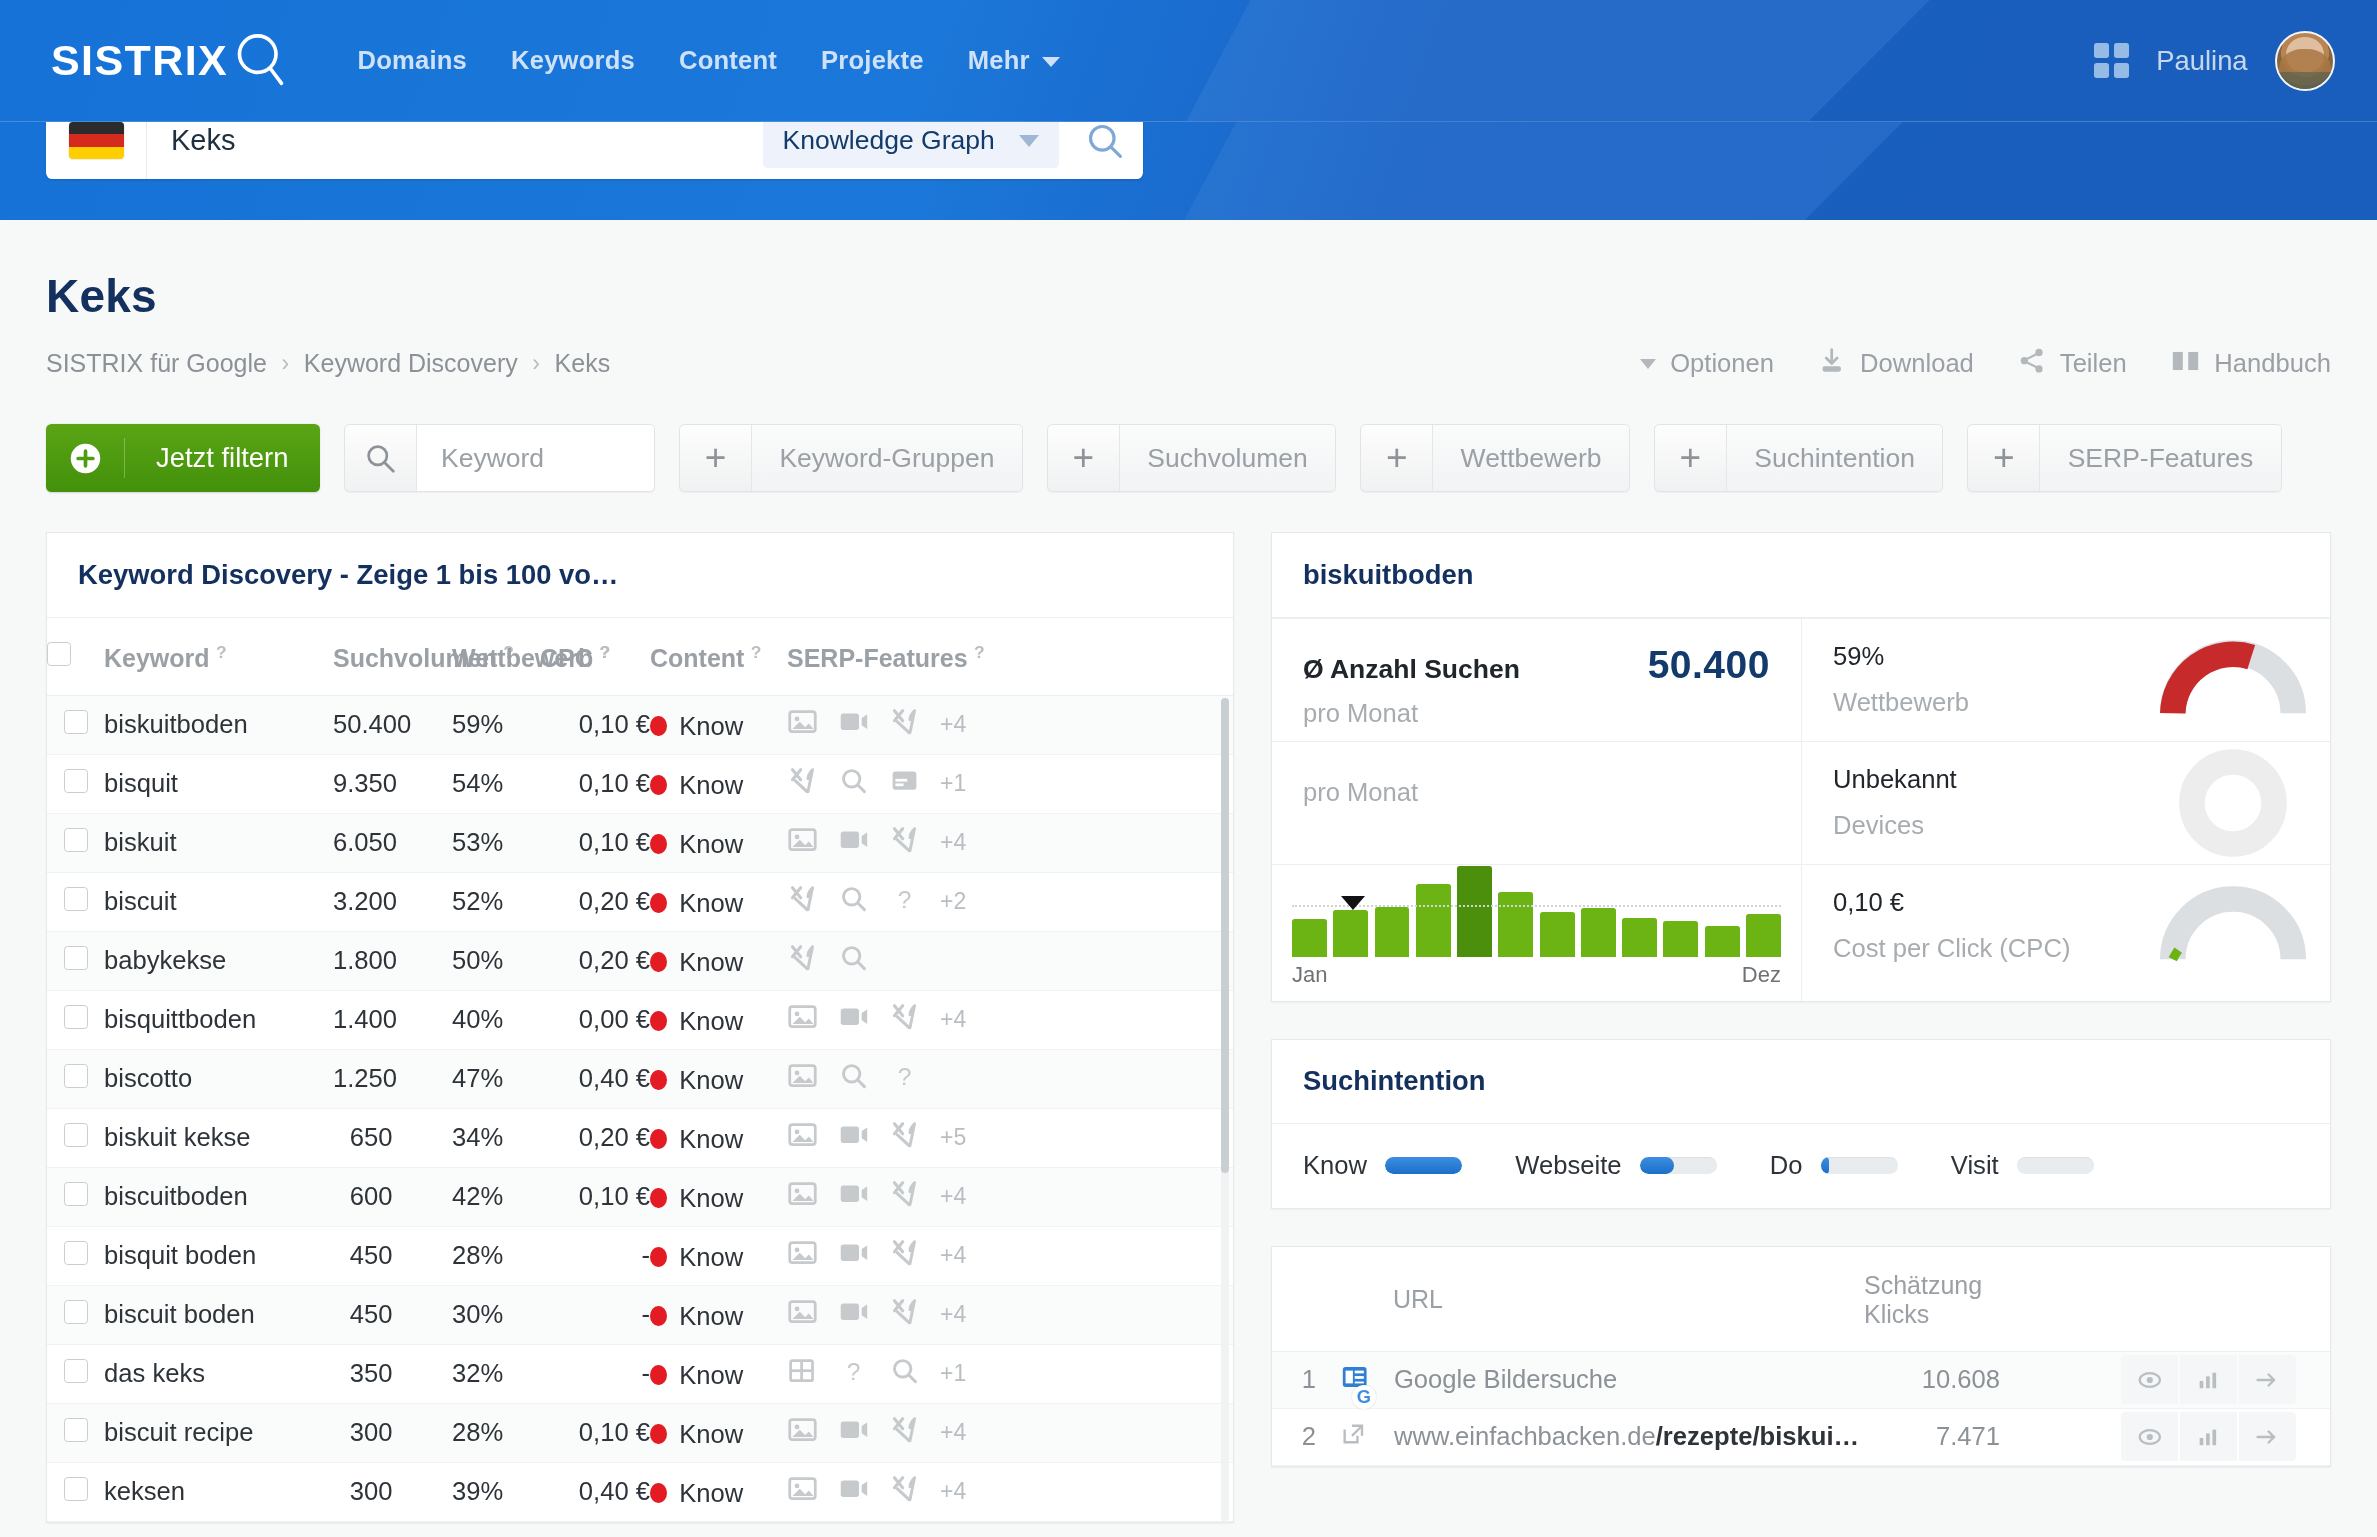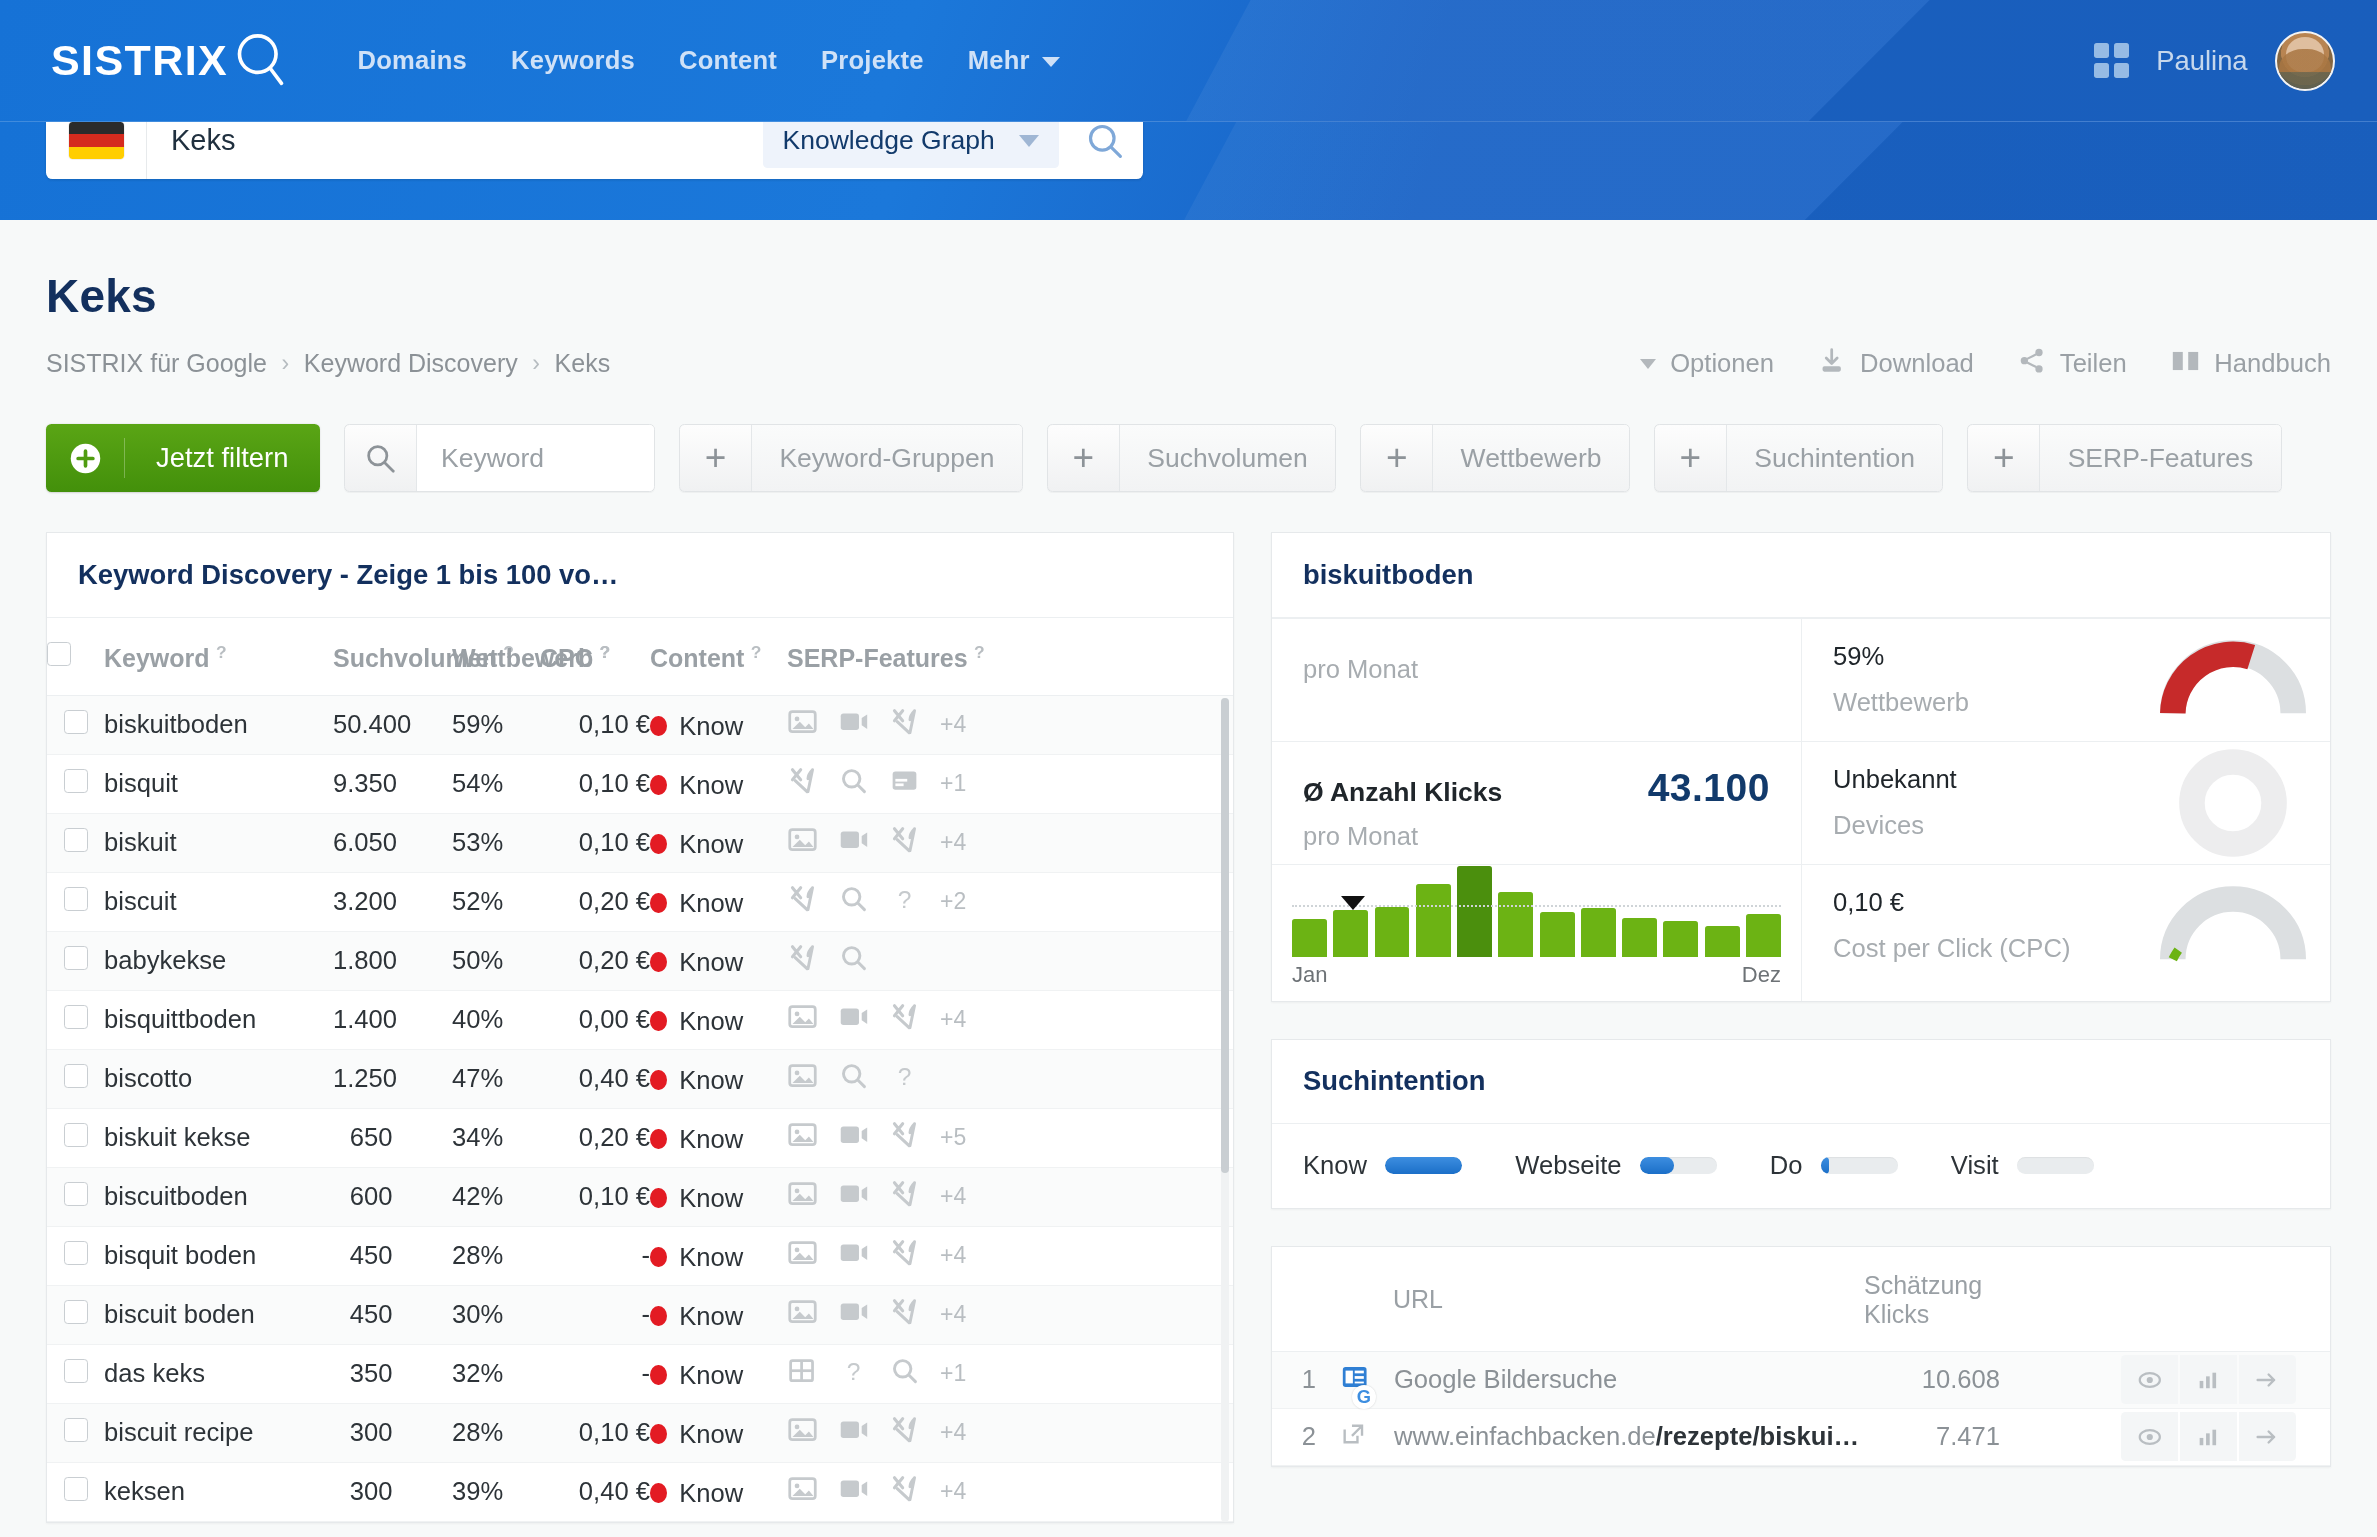--- a/index.html
+++ b/index.html
@@ -796,27 +796,27 @@
       </div>
     </div>
 
     <div class="rightcol">
 
       <div class="card">
         <div class="card-head bordered">biskuitboden</div>
         <div class="metrics">
           <div class="metrics-left">
             <div class="mrow">
+              <div class="mtop">
+                <span class="mlabel">Ø Anzahl Suchen</span>
+                <span class="mvalue">50.400</span>
+              </div>
               <div class="msub">pro Monat</div>
             </div>
             <div class="mrow">
-              <div class="mtop">
-                <span class="mlabel">Ø Anzahl Klicks</span>
-                <span class="mvalue">43.100</span>
-              </div>
               <div class="msub">pro Monat</div>
             </div>
             <div class="chartcell">
               <div class="chart" id="chart">
                   <div class="b" style="height: 40.9091%;"></div>
                   <div class="b" style="height: 51.5152%;"></div>
                   <div class="b" style="height: 54.5455%;"></div>
                   <div class="b" style="height: 80.303%;"></div>
                   <div class="b hl" style="height: 100%;"></div>
                   <div class="b" style="height: 71.2121%;"></div>

